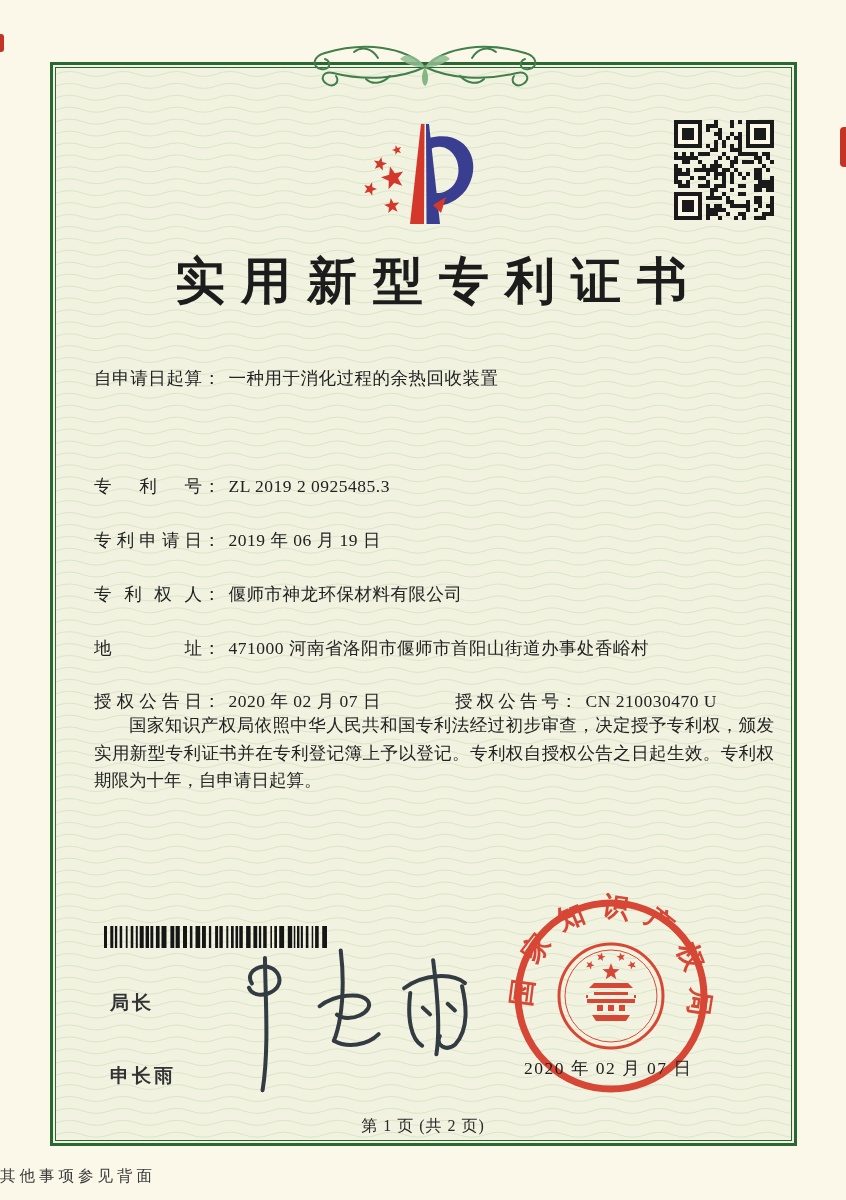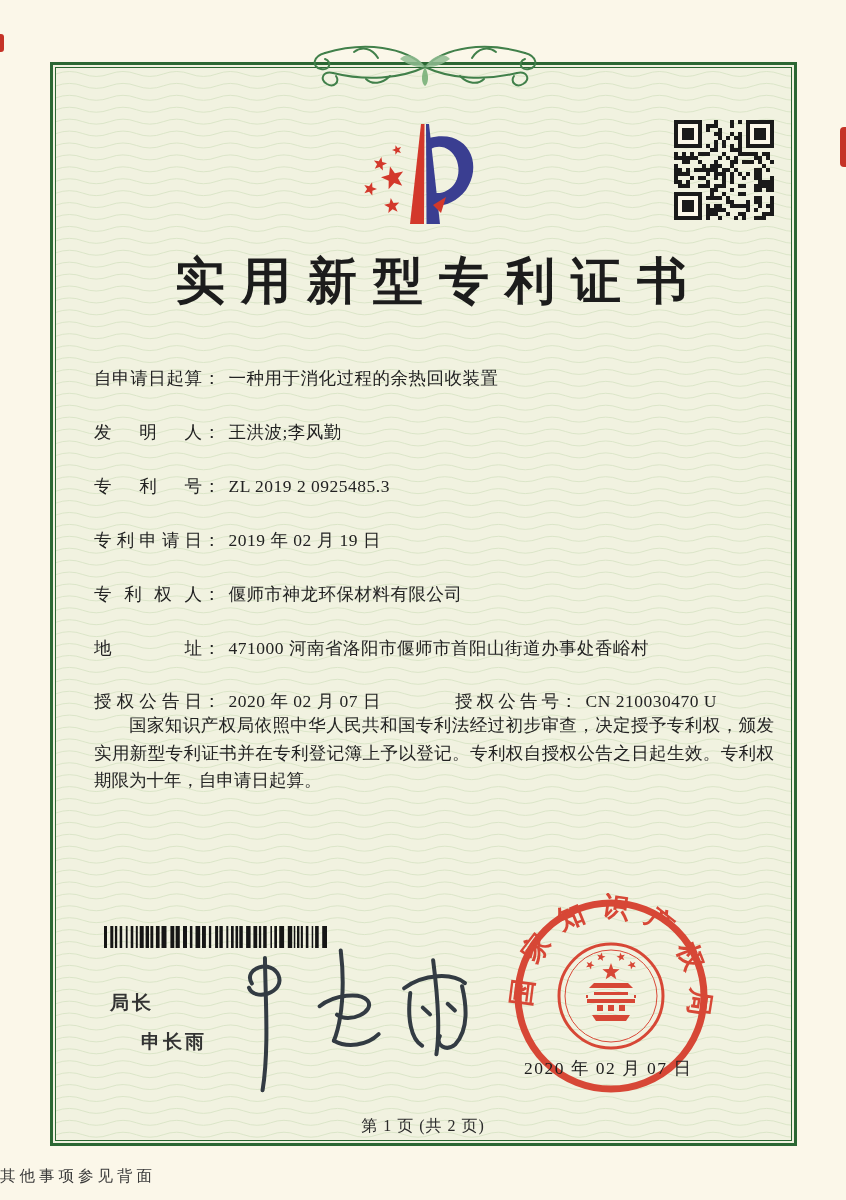--- a/index.html
+++ b/index.html
@@ -46,21 +46,21 @@
     font-size:17.5px;line-height:1.58;text-align:justify;color:#222;
   }
   .paras p{margin:0;text-indent:2em;}
 
   .barcode{position:absolute;left:104px;top:926px;width:224px;height:22px;z-index:3;}
 
   .officer{position:absolute;left:110px;z-index:4;
     font-family:Liberation Sans, sans-serif;
     font-weight:600;color:#333;font-size:19px;letter-spacing:3px;}
   .officer-title{top:990px;}
-  .officer-name{top:1029px;margin-left:31px;}
+  .officer-name{top:1063px;}
 
   .signature{position:absolute;left:225px;top:935px;width:260px;height:165px;z-index:4;}
 
   .seal{position:absolute;left:508px;top:893px;width:206px;height:206px;z-index:3;opacity:.93;}
   .seal-date{position:absolute;left:524px;top:1056px;z-index:5;font-size:17.5px;letter-spacing:1.5px;color:#1e1e1e;}
 
   .page-indicator{position:absolute;left:0;right:0;top:1116px;text-align:center;
     font-size:16px;letter-spacing:1px;z-index:3;color:#2a2a2a;}
   .back-note{position:absolute;left:0;right:0;top:1166px;text-align:left;
     font-size:15.5px;letter-spacing:4px;color:#3a3a3a;z-index:3;}
@@ -419,28 +419,25 @@
       <rect x="0" y="72" width="28" height="28" fill="#1a1a1a"></rect>
       <rect x="4" y="76" width="20" height="20" fill="#fbf7e9"></rect>
       <rect x="8" y="80" width="12" height="12" fill="#1a1a1a"></rect>
     </svg>
 
   <div class="title">实用新型专利证书</div>
 
   <div class="row row-0">
     <span class="flabel">自申请日起算</span><span class="colon">：</span><span class="fval">一种用于消化过程的余热回收装置</span>
   </div>
-  <div class="row row-1">
-    <span class="flabel">发明人</span><span class="colon">：</span><span class="fval">王洪波;李风勤</span>
-  </div>
   <div class="row row-2">
     <span class="flabel">专利号</span><span class="colon">：</span><span class="fval">ZL 2019 2 0925485.3</span>
   </div>
   <div class="row row-3">
-    <span class="flabel">专利申请日</span><span class="colon">：</span><span class="fval">2019 年 02 月 19 日</span>
+    <span class="flabel">专利申请日</span><span class="colon">：</span><span class="fval">2019 年 06 月 19 日</span>
   </div>
   <div class="row row-4">
     <span class="flabel">专利权人</span><span class="colon">：</span><span class="fval">偃师市神龙环保材料有限公司</span>
   </div>
   <div class="row row-5">
     <span class="flabel">地址</span><span class="colon">：</span><span class="fval">471000 河南省洛阳市偃师市首阳山街道办事处香峪村</span>
   </div>
   <div class="row row-6">
     <span class="flabel">授权公告日</span><span class="colon">：</span><span class="fval">2020 年 02 月 07 日</span>
     <span class="pair2">

